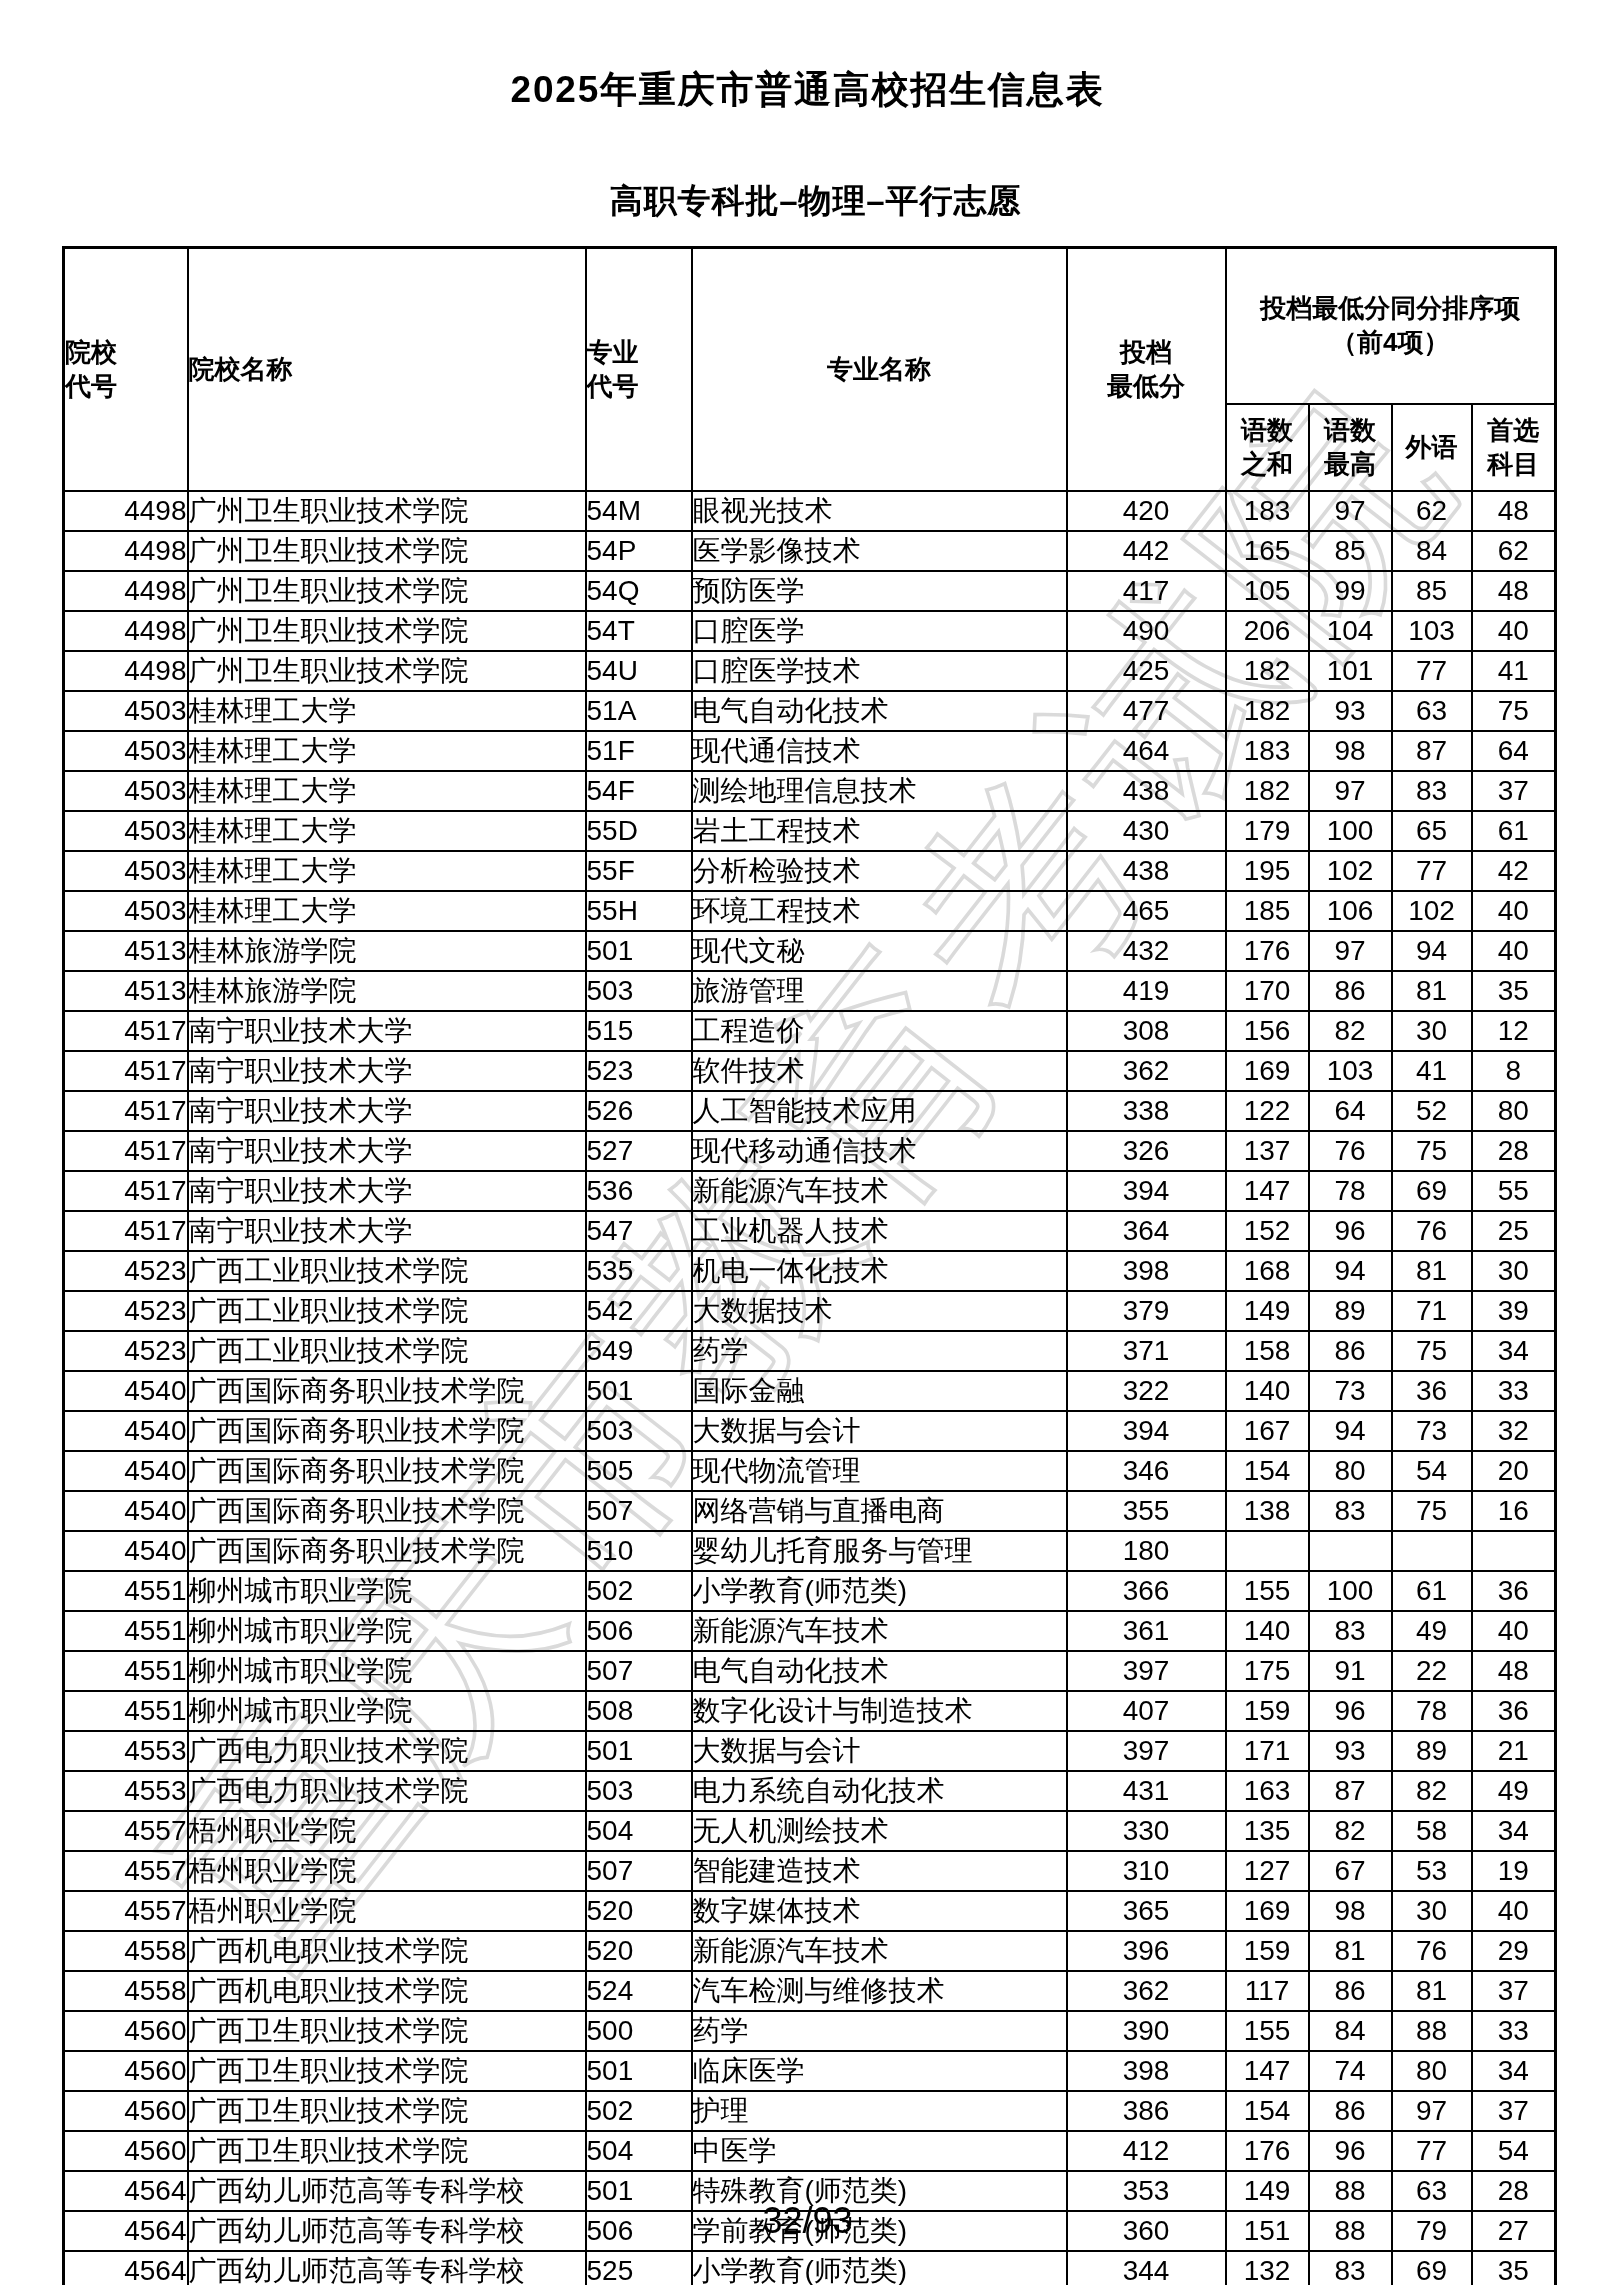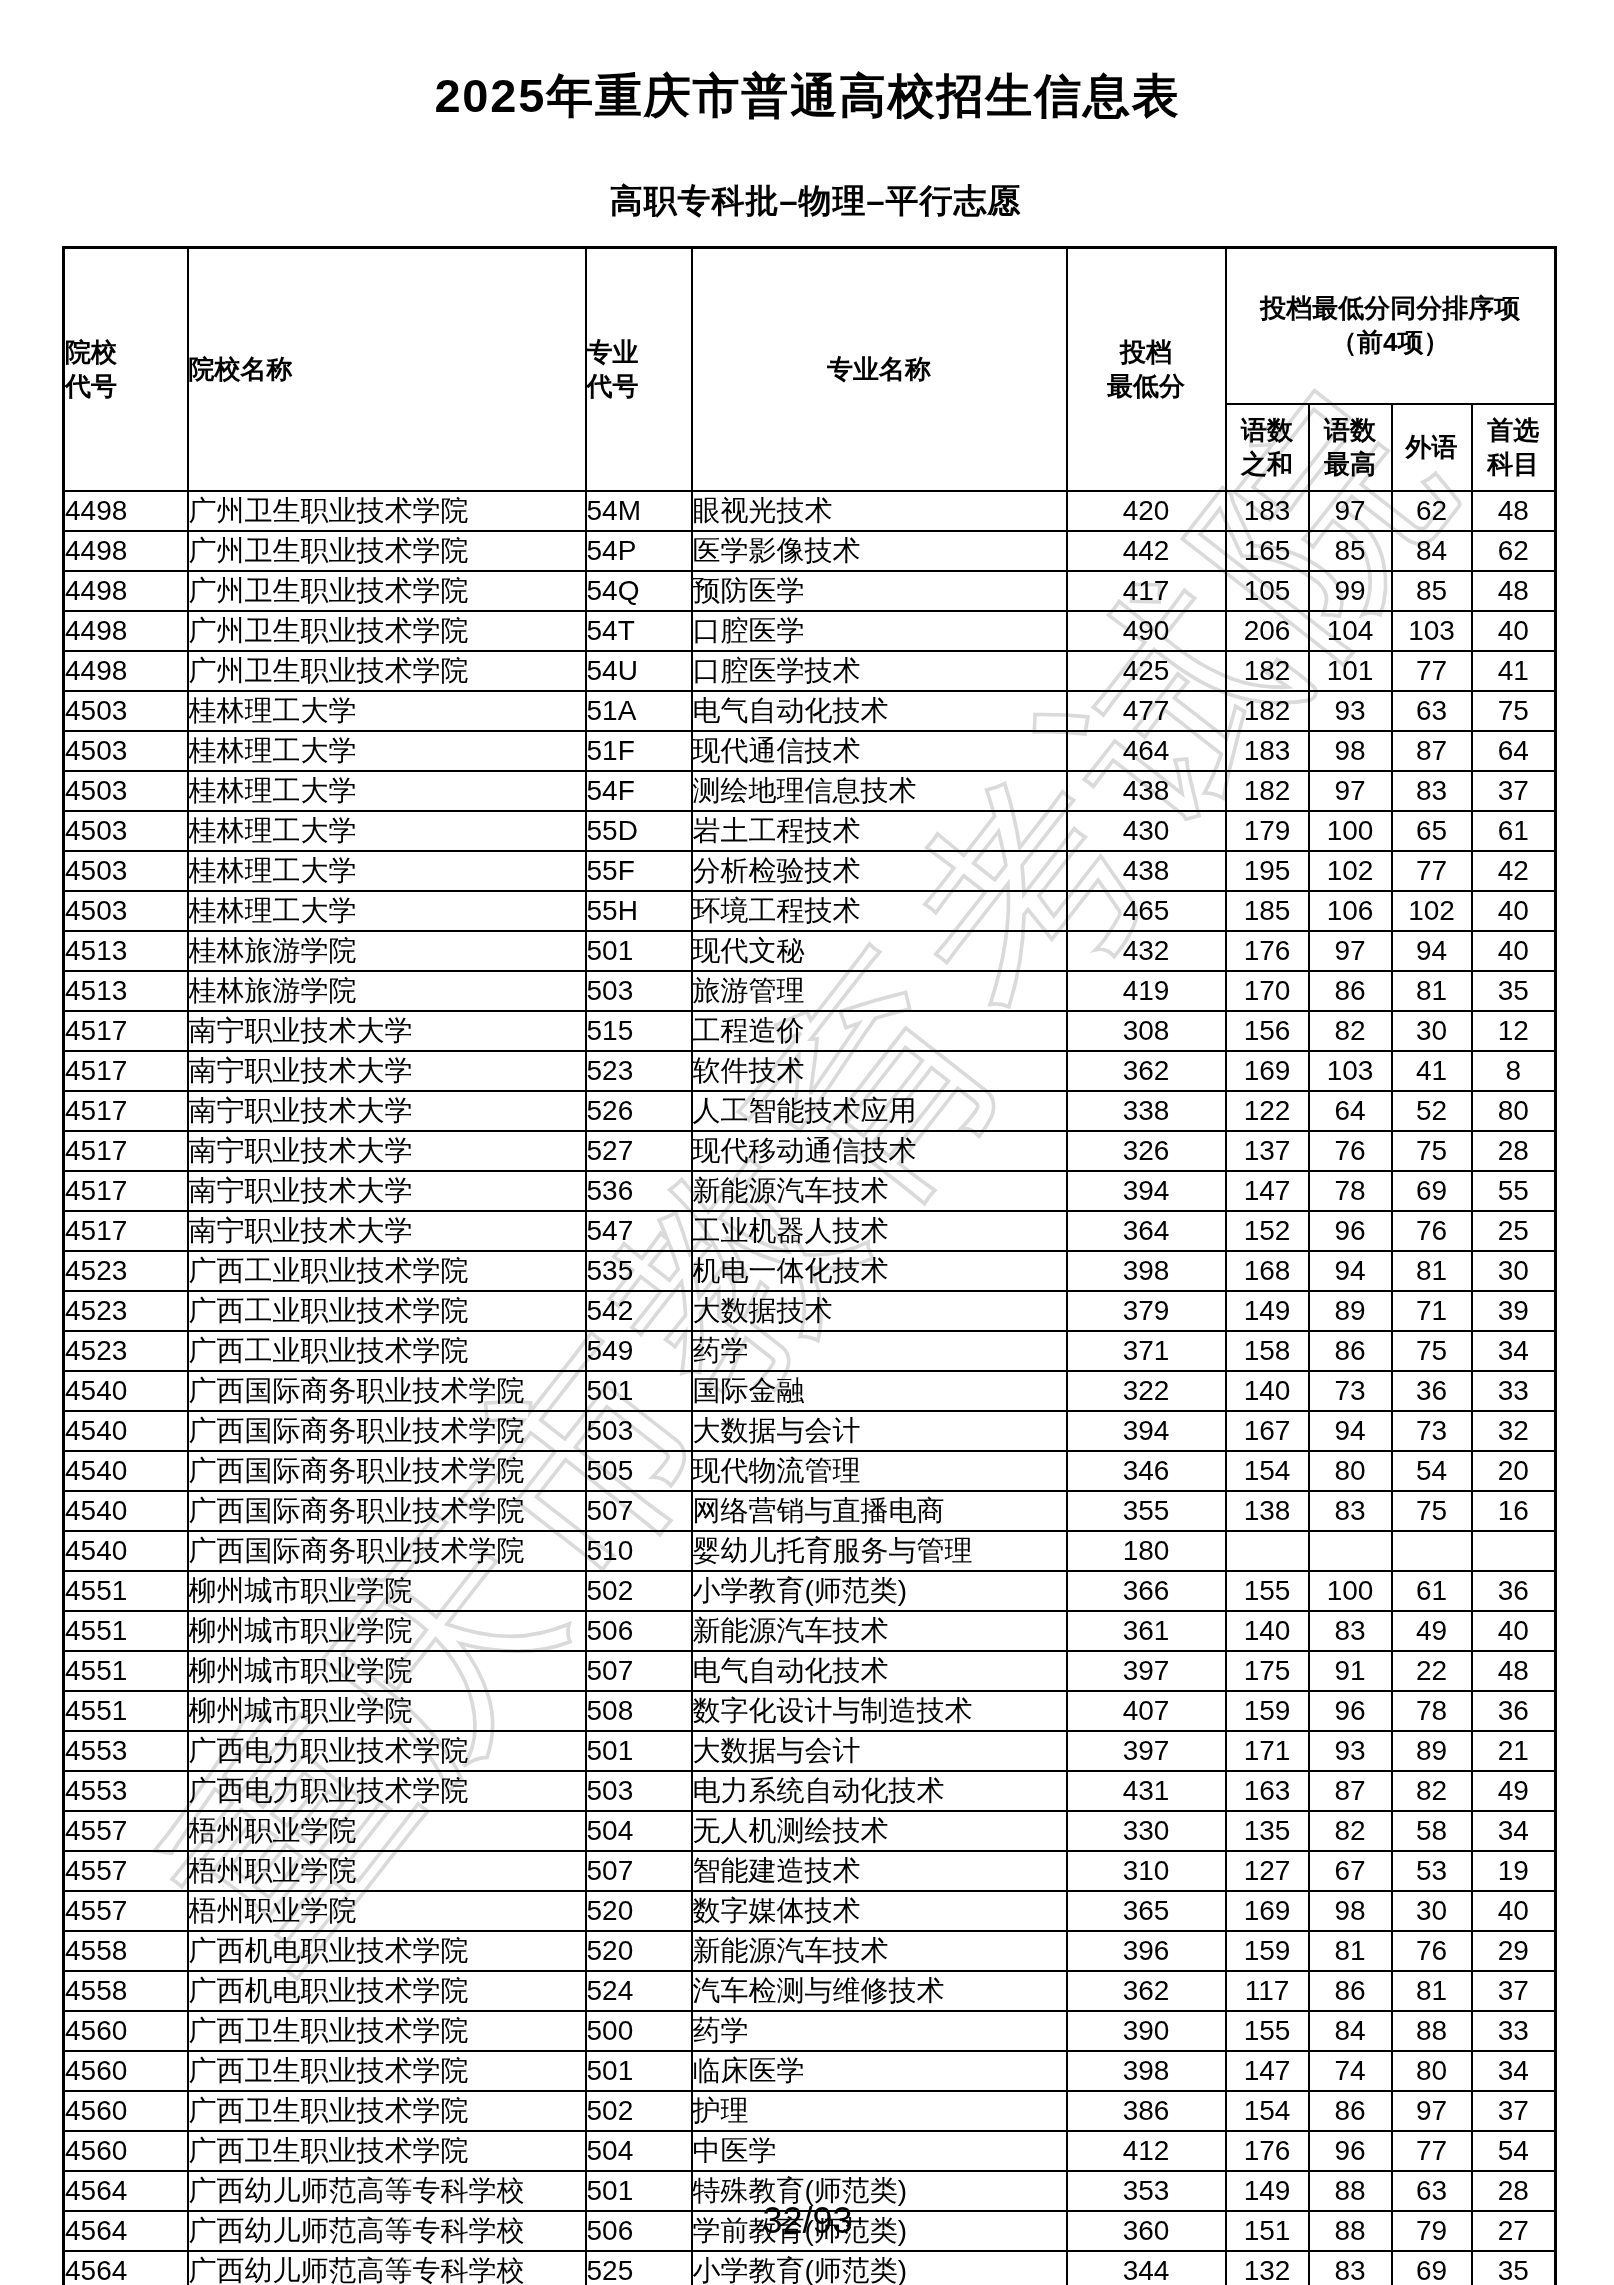--- a/index.html
+++ b/index.html
@@ -8,21 +8,21 @@
     background:#ffffff;
     font-family:"Liberation Sans", sans-serif;
     color:#000;
   }
   .watermark-svg {
     position:absolute; left:0; top:0; width:1615px; height:2285px;
     z-index:0; pointer-events:none; opacity:.55;
   }
   .page-title {
     position:absolute; top:65px; left:0; width:100%;
-    text-align:center; font-size:47px; font-weight:bold;
+    text-align:center; font-size:37px; font-weight:bold;
     letter-spacing:1.8px; z-index:1;
   }
   .page-subtitle {
     position:absolute; top:179px; left:8px; width:100%;
     text-align:center; font-size:33px; font-weight:bold;
     letter-spacing:0.9px; z-index:1;
   }
   table.adm {
     position:absolute; left:62px; top:246px; width:1492px;
     border-collapse:collapse; table-layout:fixed;
@@ -40,21 +40,21 @@
   th.h-group { height:69px; text-align:center; }
   tr.h-row1 th { height:154px; }
   tr.h-row2 th { height:85px; text-align:center; }
   th.h-code, th.h-mcode { text-align:left; padding-left:8.1px; }
   th.h-college { text-align:left; padding-left:9px;margin-left:11px; }
   th.h-major, th.h-score { text-align:center; }
   tbody td {
     height:38px; font-size:28px; line-height:1; vertical-align:middle;
     white-space:nowrap;
   }
-  td.col-code { text-align:left; }
+  td.col-code { text-align:right; }
   td.col-college { text-align:left; padding-left:9px; }
   td.col-major-code { text-align:left; padding-left:7.2px; }
   td.col-major { text-align:left; padding-left:9px; }
   td.col-score, td.col-t1, td.col-t2, td.col-t3, td.col-t4 { text-align:center; }
   .page-footer {
     position:absolute; top:2200px; left:0; width:100%;
     text-align:center; font-size:36px; z-index:1;
   }
 </style>
 </head>

